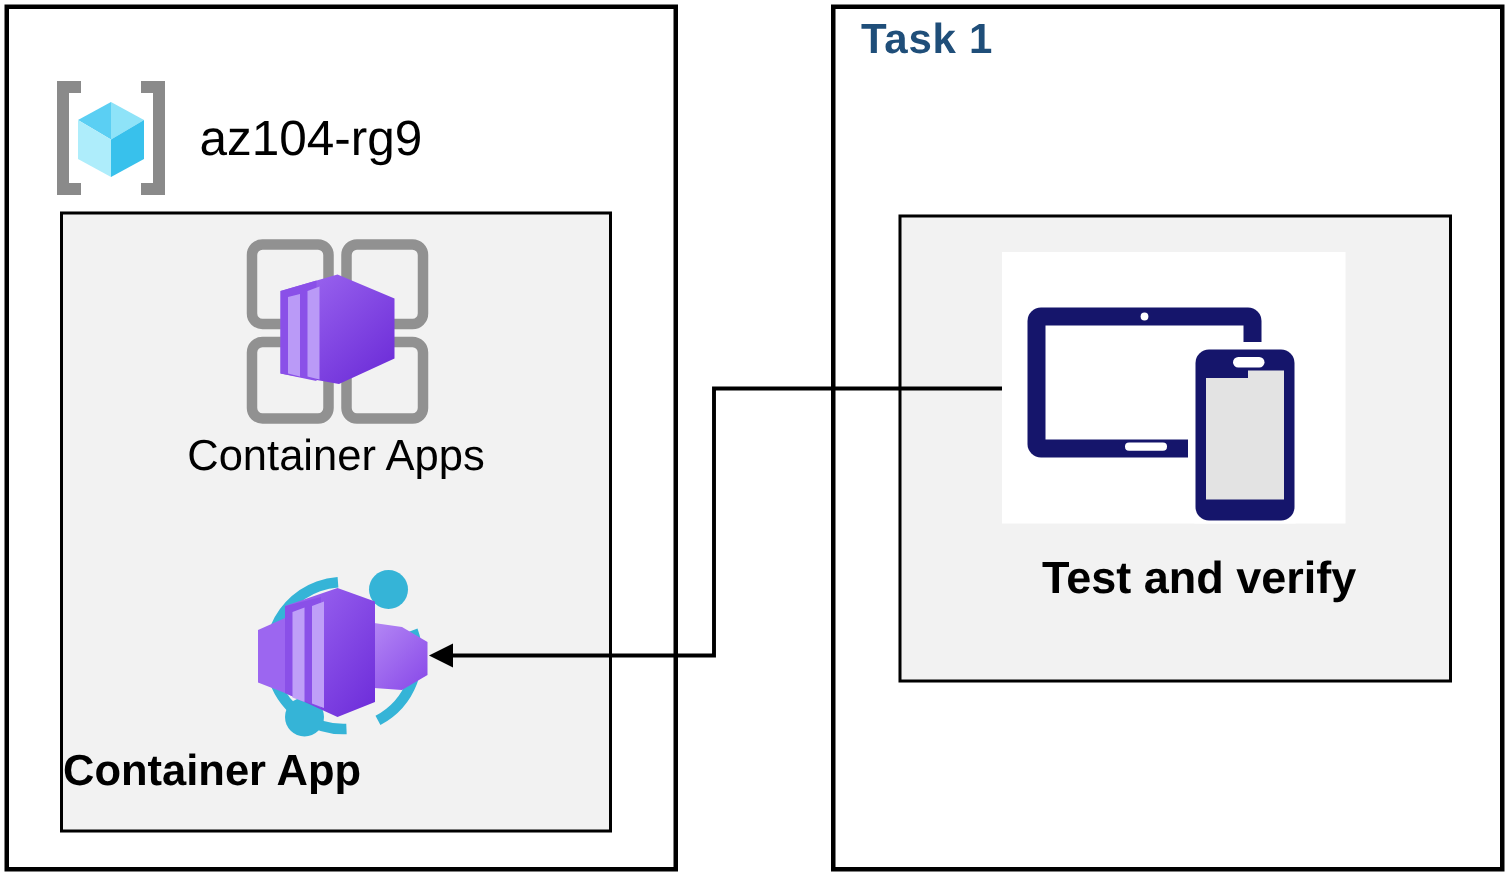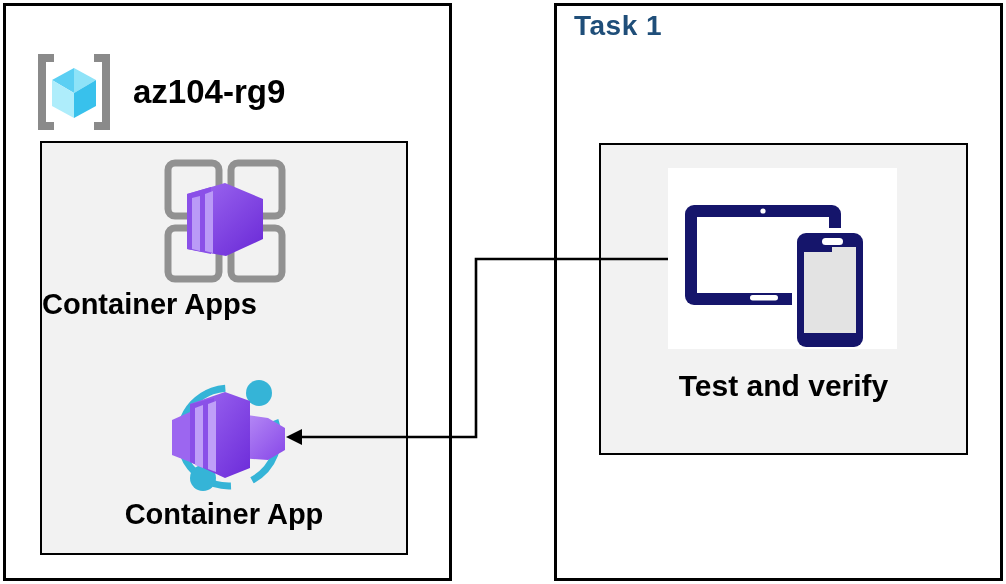--- a/index.html
+++ b/index.html
@@ -8,39 +8,39 @@
     font-family:"Liberation Sans", sans-serif;
   }
   .task-box{position:absolute;top:3px;width:443px;height:572px;border:3px solid #000;background:#fff;}
   .task1{left:3px;}
   .task2{left:554px;}
   .task-title{
     position:absolute;left:17px;top:4px;margin:0;
     font-size:28px;font-weight:700;color:#1F4E79;letter-spacing:0.5px;
   }
   .rg-row{position:absolute;left:26px;top:48px;display:flex;align-items:center;gap:17px;}
-  .rg-name{font-size:33px;font-weight:700;color:#000;}
+  .rg-name{font-size:33px;font-weight:400;color:#000;}
   .inner-box{position:absolute;background:#F2F2F2;border:2px solid #000;}
   .t1-inner{left:34px;top:135px;width:364px;height:410px;}
   .t2-inner{left:42px;top:137px;width:365px;height:308px;}
   .env-icon{position:absolute;left:121px;top:15px;}
   .env-label{
     position:absolute;left:0;top:143px;width:100%;
-    font-size:29px;line-height:36px;font-weight:700;color:#000;
+    text-align:center;font-size:29px;line-height:36px;font-weight:400;color:#000;
   }
   .app-icon{position:absolute;left:128px;top:235px;}
   .app-label{
     position:absolute;left:0;top:355px;width:100%;
-    text-align:center;font-size:29px;font-weight:700;color:#000;
+    font-size:29px;font-weight:700;color:#000;
   }
   .white-pad{position:absolute;left:67px;top:23px;width:229px;height:181px;background:#ffffff;}
   .devices-svg{position:absolute;left:0;top:0;}
   .test-label{
     position:absolute;left:0;top:224px;width:100%;
-    text-align:center;font-size:30px;font-weight:700;color:#000;
+    text-align:center;font-size:30px;font-weight:700;color:#000;padding-left:16px;
   }
   .connector{position:absolute;left:0;top:0;pointer-events:none;}
 </style>
 </head>
 <body>
 
 <div class="canvas">
 
   <section class="task-box task1">
 

